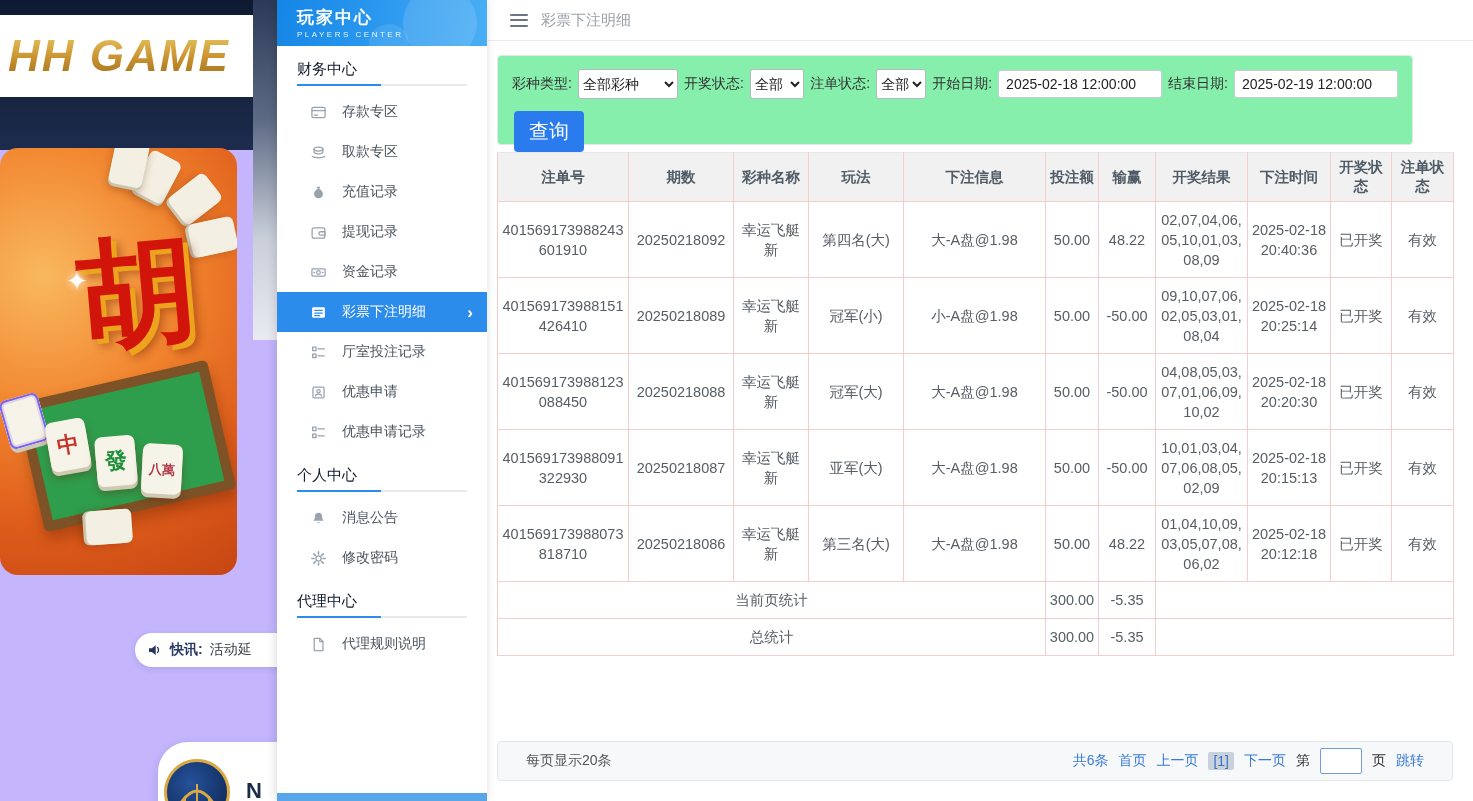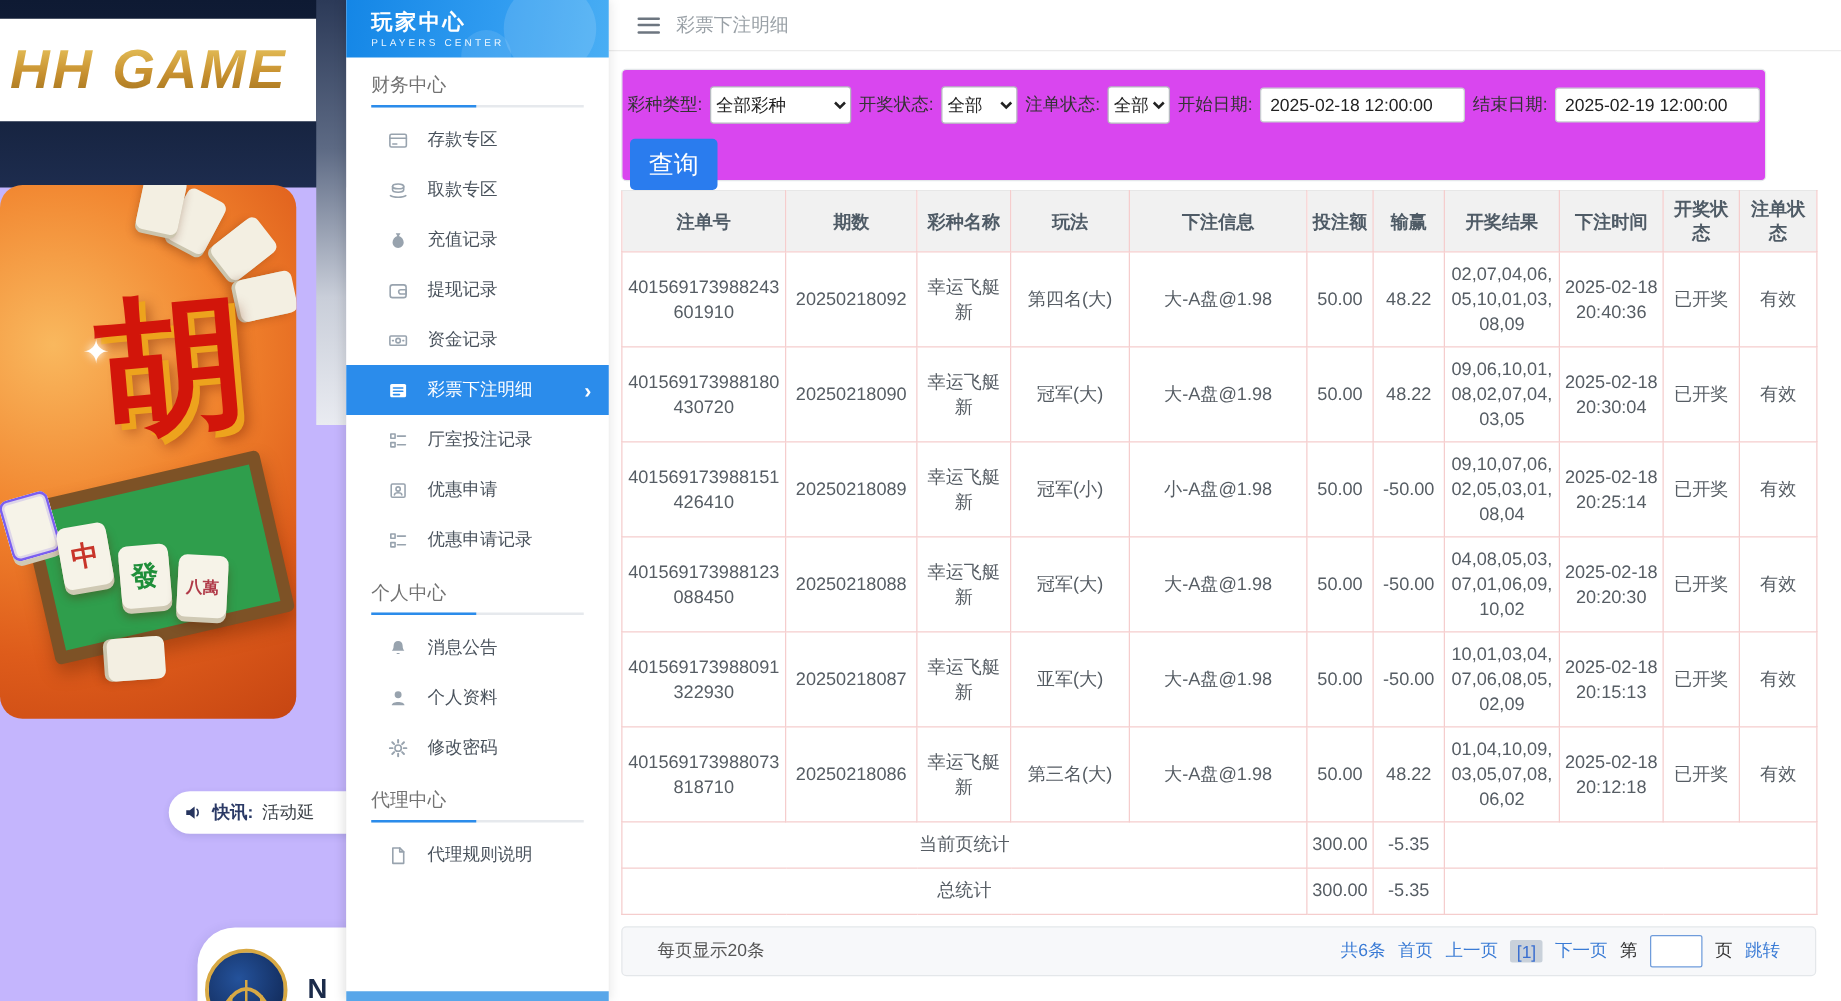--- a/index.html
+++ b/index.html
@@ -54,41 +54,41 @@
            box-shadow:-3px 0 8px rgba(0,0,0,.10),3px 0 8px rgba(0,0,0,.05);}
   .sb-header{height:46px;background:linear-gradient(100deg,#1486e6 0%,#2f9bf0 55%,#49aef4 100%);
              position:relative;overflow:hidden;padding:6px 12px 0 20px;box-sizing:border-box;}
   .sb-title{color:#fff;font-size:17px;font-weight:bold;letter-spacing:2px;}
   .sb-sub{color:#e8f5ff;font-size:8px;letter-spacing:2.5px;margin-top:1px;}
   .sb-deco{position:absolute;right:10px;top:-14px;width:74px;height:74px;border-radius:50%;
            background:rgba(255,255,255,.13);}
   .sb-deco::after{content:"";position:absolute;left:-34px;top:38px;width:40px;height:40px;border-radius:50%;
            background:rgba(255,255,255,.10);}
   #sb-nav{padding-top:0;}
-  .sec-title{margin:12px 20px 0;color:#737373;font-size:15px;height:22px;line-height:22px;}
+  .sec-title{margin:12px 20px 0;color:#0f172a;font-size:15px;height:22px;line-height:22px;}
   .sec-line{margin:4px 20px 6px;height:2px;background:#e6e9ed;position:relative;}
   .sec-line i{position:absolute;left:0;top:0;width:84px;height:2px;background:#2b8ceb;}
   .side-item{height:40px;display:flex;align-items:center;padding:0 14px 0 33px;gap:15px;color:#4a535d;
              font-size:14px;cursor:pointer;}
   .side-item .ic{width:17px;height:17px;color:#98a3ae;flex:none;display:flex;}
   .side-item .ic svg{width:17px;height:17px;}
   .side-item.active{background:#2b8ceb;color:#fff;}
   .side-item.active .ic{color:#fff;}
   .side-item .chev{margin-left:auto;color:#fff;font-size:17px;font-weight:bold;line-height:1;}
   .sb-bottomstrip{position:absolute;bottom:0;left:0;width:100%;height:8px;background:#58a6e9;}
 
   
   #main{position:absolute;left:487px;top:0;width:986px;height:801px;background:#fff;}
   .topbar{height:40px;border-bottom:1px solid #ececec;display:flex;align-items:center;padding-left:23px;gap:13px;}
   .hamburger{width:18px;height:13px;display:flex;flex-direction:column;justify-content:space-between;cursor:pointer;}
   .hamburger span{display:block;height:2px;background:#6d7680;border-radius:1px;}
   .page-title{color:#9aa1a7;font-size:15px;}
 
-  .filter-panel{position:absolute;left:10px;top:55px;width:916px;height:90px;background:#d946ef;
-                border:1px solid #e4e7ea;border-radius:4px;box-sizing:border-box;padding:13px 4px 0;}
+  .filter-panel{position:absolute;left:10px;top:55px;width:916px;height:90px;background:#86efac;
+                border:1px solid #e4e7ea;border-radius:4px;box-sizing:border-box;padding:13px 14px 0;}
   .filter-row{display:flex;align-items:center;gap:6px;font-size:14px;color:#333;white-space:nowrap;}
   .filter-row label{flex:none;}
   .filter-row select{height:30px;border:1px solid #b6bac0;border-radius:3px;background:#fff;font-size:14px;
                      color:#222;font-family:"Liberation Sans",sans-serif;}
   .sel-wide{width:122px;} .sel-mid{width:66px;} .sel-small{width:54px;}
   .date-input{width:148px;height:26px;border:1px solid #c9ccd1;border-radius:3px;padding:0 7px;font-size:14px;
               color:#222;font-family:"Liberation Sans",sans-serif;}
   .btn-search{margin:12px 0 0 2px;background:#2a7cee;color:#fff;border:none;border-radius:4px;font-size:20px;
               padding:7px 15px;cursor:pointer;font-family:"Liberation Sans",sans-serif;}
 
@@ -273,29 +273,20 @@
           <i></i>
         </div>
         <div class="side-item">
           <span class="ic">
             <svg viewBox="0 0 16 16" fill="none" stroke="currentColor" stroke-width="1.2" stroke-linecap="round" stroke-linejoin="round">
               <path d="M8 2.6c2 0 3.4 1.5 3.4 3.6 0 2.2.7 3.2 1.3 3.8H3.3c.6-.6 1.3-1.6 1.3-3.8C4.6 4.1 6 2.6 8 2.6z" fill="currentColor" stroke="none"></path>
               <path d="M6.7 11.6a1.4 1.4 0 0 0 2.6 0" fill="currentColor" stroke="none"></path>
             </svg>
           </span>
           <span>消息公告</span>
-        </div>
-        <div class="side-item">
-          <span class="ic">
-            <svg viewBox="0 0 16 16" fill="none" stroke="currentColor" stroke-width="1.2" stroke-linecap="round" stroke-linejoin="round">
-              <circle cx="8" cy="5.4" r="2.6" fill="currentColor" stroke="none"></circle>
-              <path d="M3.2 13.4c0-3.4 9.6-3.4 9.6 0z" fill="currentColor" stroke="none"></path>
-            </svg>
-          </span>
-          <span>个人资料</span>
         </div>
         <div class="side-item">
           <span class="ic">
             <svg viewBox="0 0 16 16" fill="none" stroke="currentColor" stroke-width="1.2" stroke-linecap="round" stroke-linejoin="round">
               <circle cx="8" cy="8" r="2.4"></circle>
               <path d="M8 1.8v2M8 12.2v2M1.8 8h2M12.2 8h2M3.6 3.6l1.4 1.4M11 11l1.4 1.4M12.4 3.6L11 5M5 11l-1.4 1.4" stroke-width="1.5"></path>
             </svg>
           </span>
           <span>修改密码</span>
         </div>
@@ -385,33 +376,20 @@
             <td>第四名(大)</td>
             <td>大-A盘@1.98</td>
             <td>50.00</td>
             <td>48.22</td>
             <td>02,07,04,06,05,10,01,03,08,09</td>
             <td>2025-02-18 20:40:36</td>
             <td>已开奖</td>
             <td>有效</td>
           </tr>
           <tr>
-            <td>401569173988180430720</td>
-            <td>20250218090</td>
-            <td>幸运飞艇新</td>
-            <td>冠军(大)</td>
-            <td>大-A盘@1.98</td>
-            <td>50.00</td>
-            <td>48.22</td>
-            <td>09,06,10,01,08,02,07,04,03,05</td>
-            <td>2025-02-18 20:30:04</td>
-            <td>已开奖</td>
-            <td>有效</td>
-          </tr>
-          <tr>
             <td>401569173988151426410</td>
             <td>20250218089</td>
             <td>幸运飞艇新</td>
             <td>冠军(小)</td>
             <td>小-A盘@1.98</td>
             <td>50.00</td>
             <td>-50.00</td>
             <td>09,10,07,06,02,05,03,01,08,04</td>
             <td>2025-02-18 20:25:14</td>
             <td>已开奖</td>

